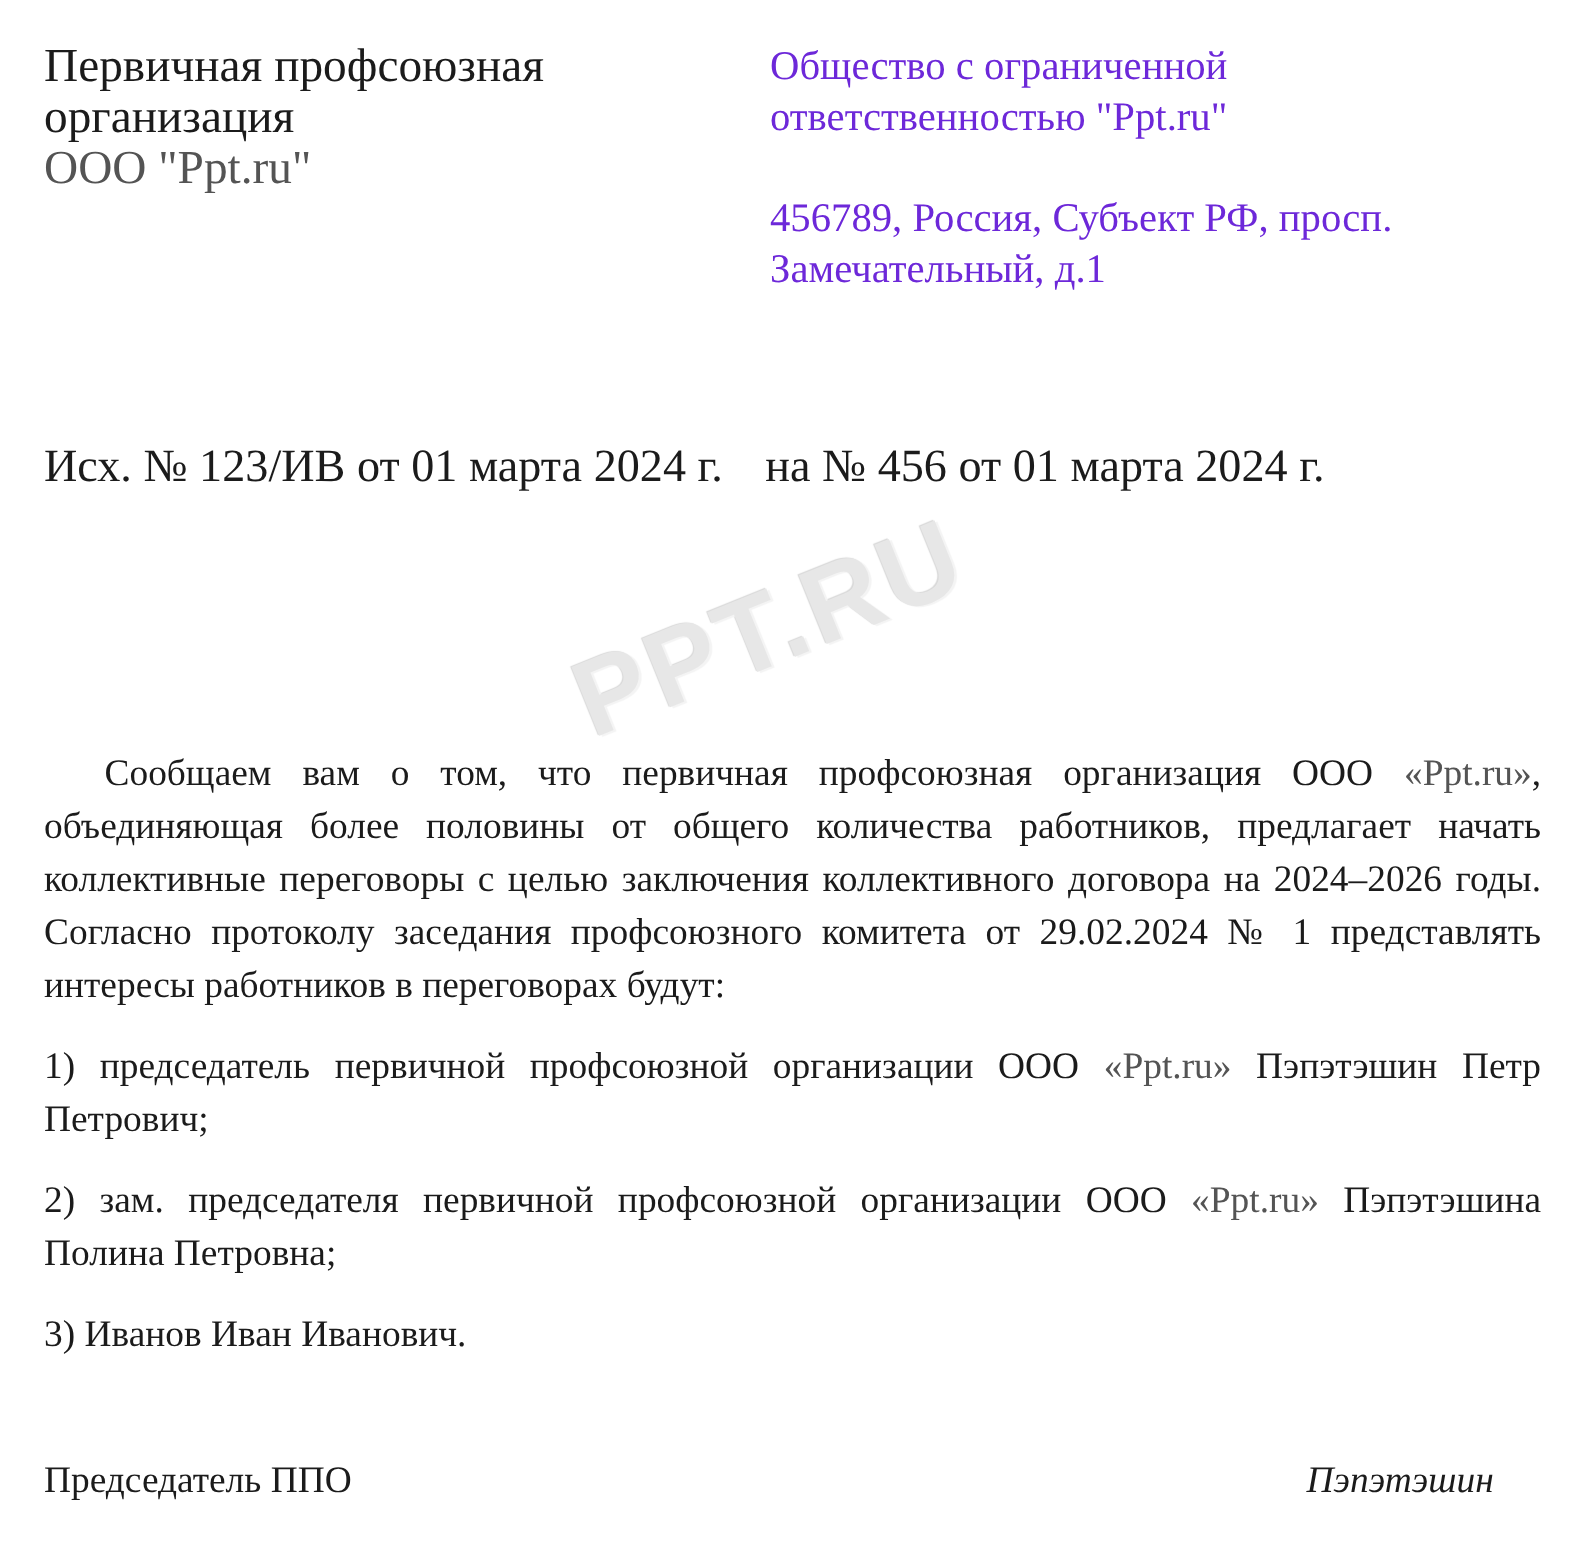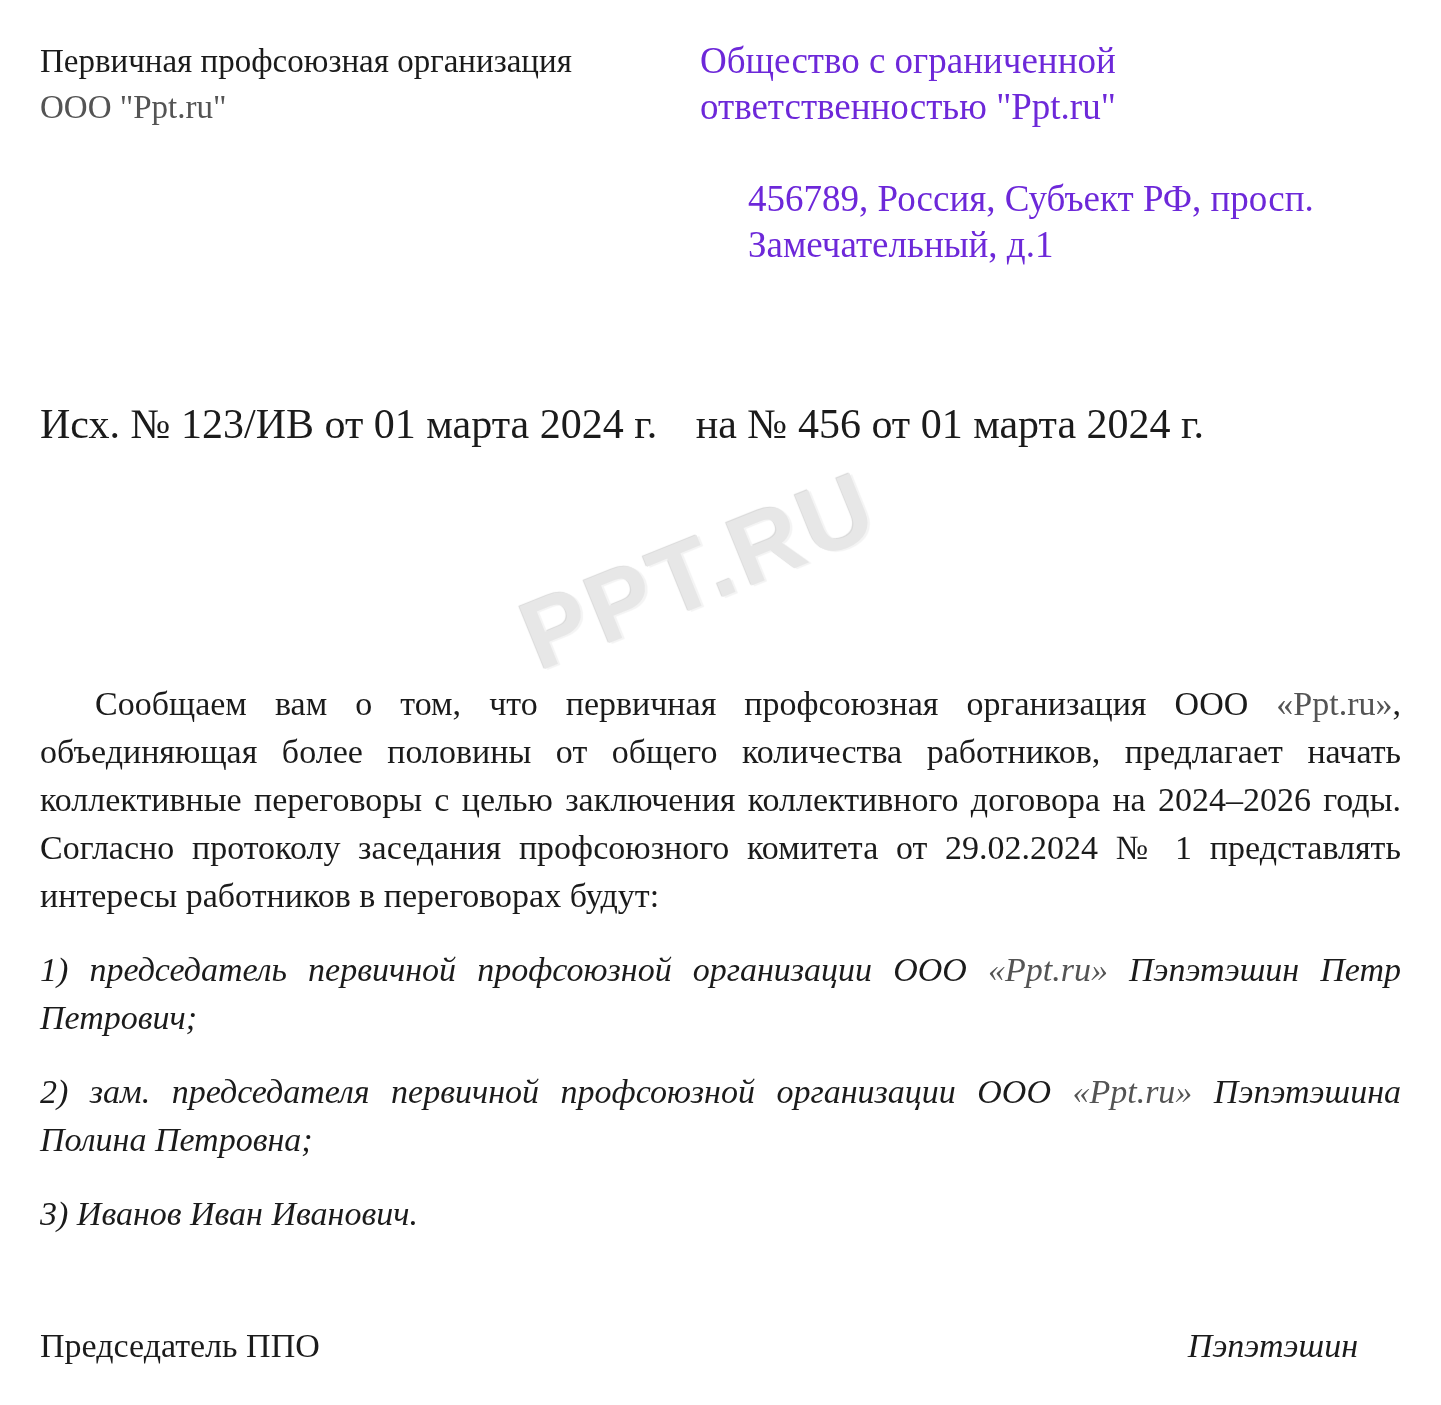--- a/index.html
+++ b/index.html
@@ -17,36 +17,35 @@
     overflow: hidden;
   }
   .muted { color: #545454; }
 
   
   .header-left {
     position: absolute;
     left: 40px;
     top: 38px;
     width: 660px;
-    font-size: 33px;
+    font-size: 43px;
     line-height: 46px;
     font-family: Liberation Serif, serif;
   }
   .header-right {
     position: absolute;
     left: 700px;
     top: 38px;
     width: 720px;
     font-size: 37px;
     line-height: 46px;
     color: #6d28d9;
   }
   .header-right .address-block {
     margin-top: 46px;
-    margin-left: 48px;
   }
 
   
   .ref-line {
     position: absolute;
     left: 40px;
     top: 400px;
     font-size: 42px;
     white-space: nowrap;
   }
@@ -85,21 +84,20 @@
     z-index: 1;
   }
   .body-text p {
     margin: 0;
   }
   .body-text .intro {
     text-indent: 55px;
   }
   .body-text .list-item {
     margin-top: 26px;
-    font-style: italic;
   }
 
   
   .signature-row {
     position: absolute;
     left: 40px;
     top: 1322px;
     width: 1318px;
     display: flex;
     justify-content: space-between;

